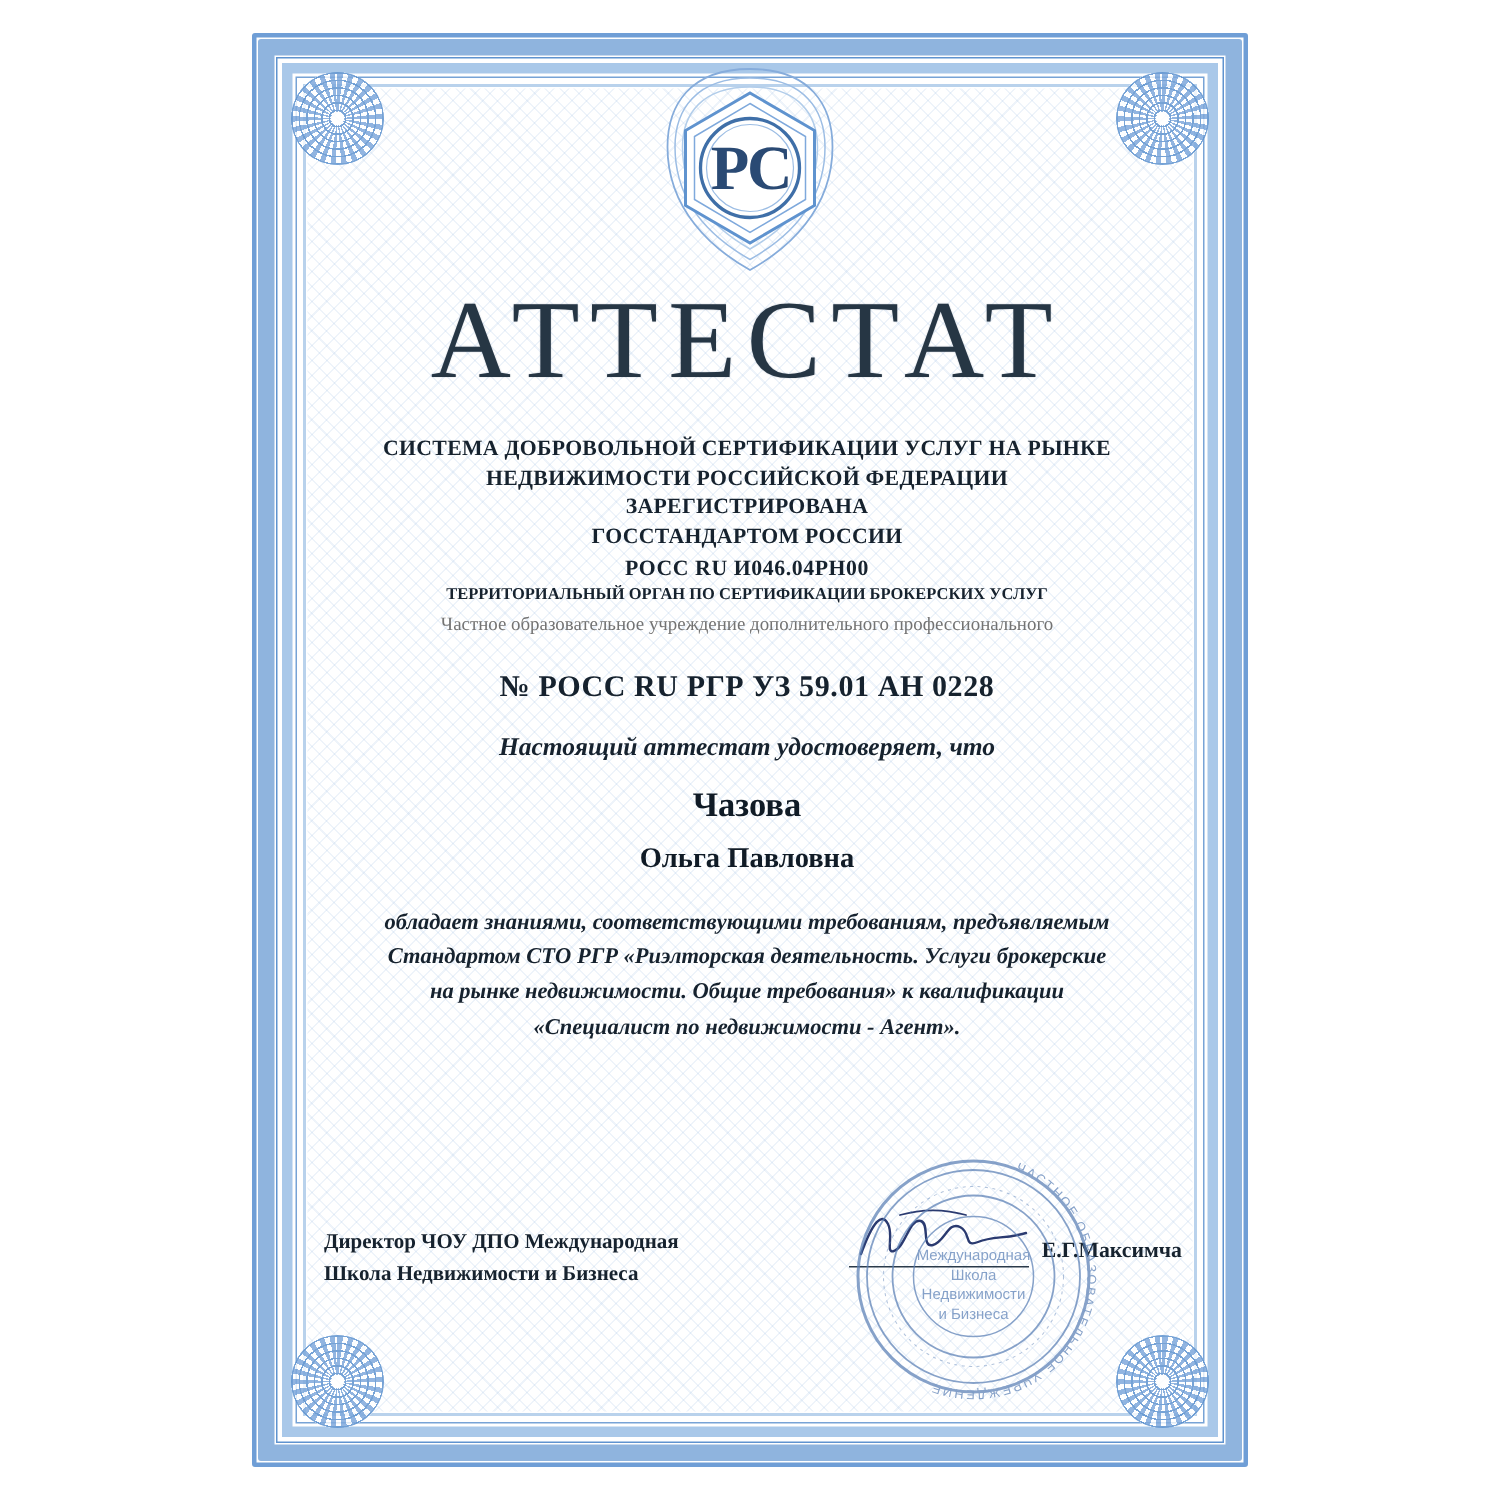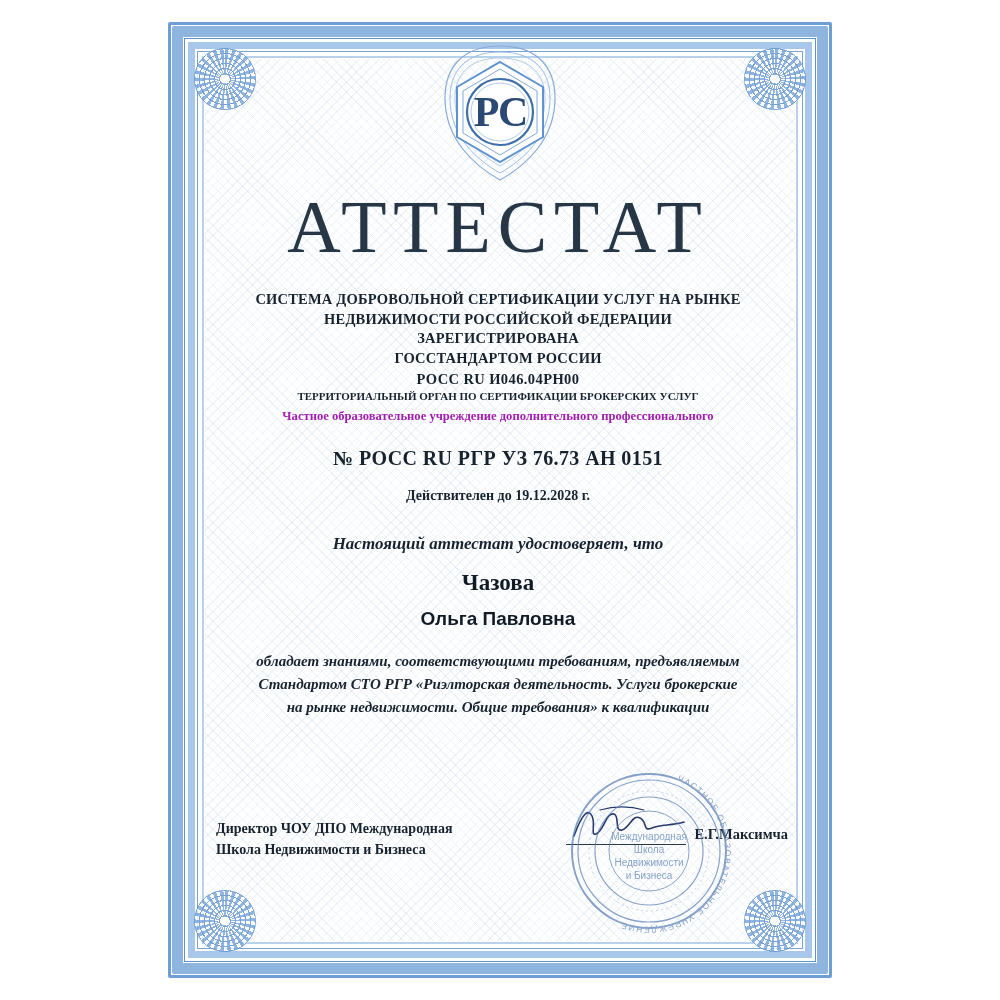--- a/index.html
+++ b/index.html
@@ -143,25 +143,25 @@
 
   .block-organ {
     font-family: "Liberation Serif", serif;
     font-weight: bold;
     font-size: 11px;
     margin: 0 18px 6px 18px;
     color: #16222e;
   }
   .block-institution {
     font-family: "Liberation Serif", serif;
-    font-weight: bold;
+    font-weight: normal;
     font-size: 12.6px;
     line-height: 1.35;
     margin: 0 34px 22px 34px;
-    color: #a21caf;
+    color: #737373;
   }
 
   .number-line {
     font-family: "Liberation Serif", serif;
     font-weight: bold;
     font-size: 20px;
     letter-spacing: 0.4px;
     margin: 0 0 18px 0;
     color: #16222e;
   }
@@ -183,21 +183,21 @@
     color: #16222e;
   }
   .holder-last {
     font-family: "Liberation Serif", serif;
     font-weight: bold;
     font-size: 23px;
     margin: 16px 0 12px 0;
     color: #101b26;
   }
   .holder-first {
-    font-family: Liberation Sans, sans-serif;
+    font-family: Liberation Serif, serif;
     font-weight: bold;
     font-size: 19px;
     margin: 8px 0 20px 0;
     color: #101b26;
   }
 
   .qualification {
     font-family: "Liberation Serif", serif;
     font-style: italic;
     font-weight: bold;
@@ -316,32 +316,32 @@
         <div>ГОССТАНДАРТОМ РОССИИ</div>
         <span class="reg-code">РОСС RU И046.04РН00</span>
       </div>
 
       <div class="block-organ">ТЕРРИТОРИАЛЬНЫЙ ОРГАН ПО СЕРТИФИКАЦИИ БРОКЕРСКИХ УСЛУГ</div>
 
       <div class="block-institution">
         <div>Частное образовательное учреждение дополнительного профессионального</div>
       </div>
 
-      <div class="number-line">№ РОСС RU РГР УЗ 76.73 АН 0151</div>
-
-      <div class="valid-line">Действителен до  19.12.2028  г.</div>
+      <div class="number-line">№ РОСС RU РГР УЗ 59.01 АН 0228</div>
+
 
       <div class="certifies">Настоящий аттестат удостоверяет, что</div>
       <div class="holder-last">Чазова</div>
       <div class="holder-first">Ольга Павловна</div>
 
       <div class="qualification">
         <div>обладает знаниями, соответствующими требованиям, предъявляемым</div>
         <div>Стандартом СТО РГР «Риэлторская деятельность.  Услуги брокерские</div>
         <div>на рынке недвижимости.  Общие требования» к квалификации</div>
+        <div>«Специалист по недвижимости - Агент».</div>
       </div>
 
     </div>
 
     <div class="sign-area">
       <div class="director-block">
         <div>Директор  ЧОУ ДПО Международная</div>
         <div>Школа  Недвижимости и Бизнеса</div>
       </div>
 

